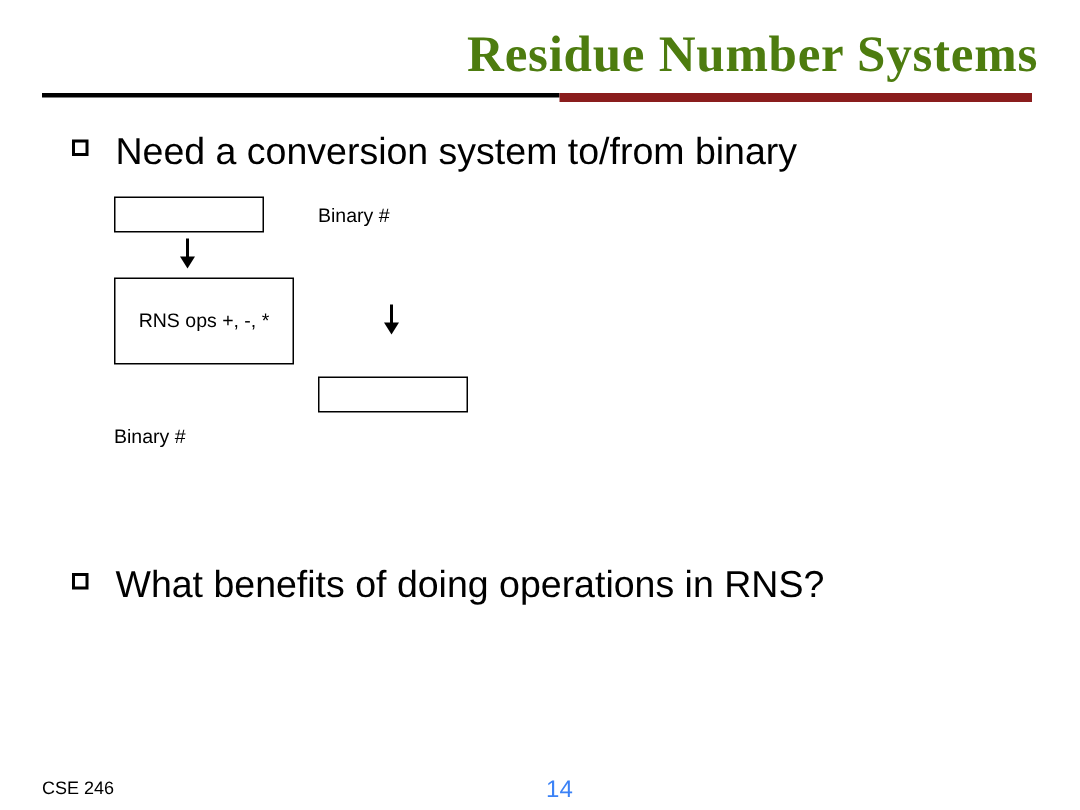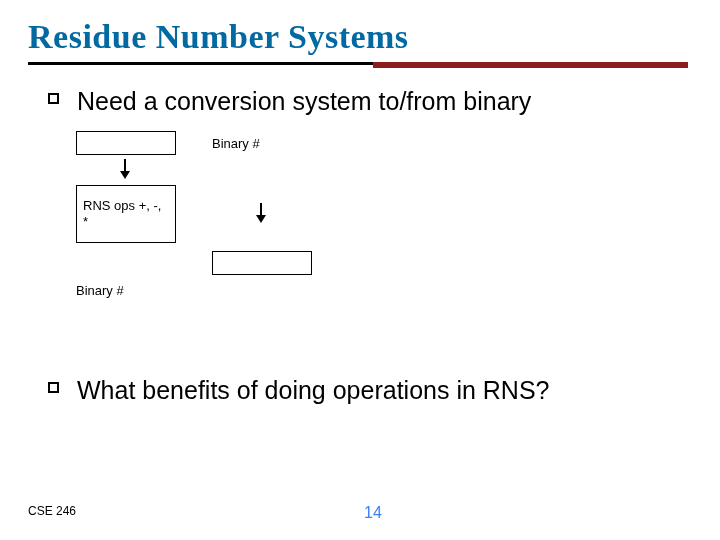--- a/index.html
+++ b/index.html
@@ -1,36 +1,36 @@
 <!DOCTYPE html>
 <html><head>
 <meta charset="utf-8">
 <style>
   * { margin: 0; padding: 0; box-sizing: border-box; }
   html, body { width: 720px; height: 540px; background: #fff; font-family: Verdana, Geneva, sans-serif; }
   .slide { width: 720px; height: 540px; position: relative; padding: 18px 28px 0 28px; }
-  .title { font-family: "Times New Roman", Times, serif; font-size: 34px; font-weight: bold; color: #0369a1; letter-spacing: 0.5px; }
+  .title { font-family: "Times New Roman", Times, serif; font-size: 34px; font-weight: bold; color: #4d7c0f; letter-spacing: 0.5px; text-align: right; }
   .rule-wrap { margin-top: 6px; height: 6px; width: 660px; display: flex; }
   .rule-l { width: 345px; height: 3px; background: #000; }
   .rule-r { width: 315px; height: 6px; background: #8a1d1d; }
   .bullets { margin-top: 18px; padding-left: 20px; }
   .bullet-row { display: flex; align-items: flex-start; gap: 18px; margin-bottom: 14px; }
   .bullet-icon { width: 11px; height: 11px; border: 2px solid #000; margin-top: 7px; flex: 0 0 auto; }
   .bullet-text { font-size: 25px; color: #000; line-height: 1.25; }
   .diagram { margin-top: 12px; margin-left: 48px; display: grid; grid-template-columns: 110px 120px; column-gap: 26px; row-gap: 8px; align-items: center; }
   .box { border: 1px solid #000; background: #fff; }
   .box-short { height: 24px; width: 100px; }
-  .box-tall { height: 58px; width: 100px; display: flex; align-items: center; justify-content: center; padding: 4px 6px; }
+  .box-tall { height: 58px; width: 120px; display: flex; align-items: center; justify-content: center; padding: 4px 6px; }
   .box-tall-text { font-size: 13px; line-height: 1.25; text-align: left; }
   .lbl { font-size: 13px; color: #000; }
   .arrow-cell { height: 14px; width: 100px; position: relative; }
   .arrow { position: absolute; left: 48px; top: -4px; width: 2px; height: 18px; background: #000; }
   .arrow::after { content: ""; position: absolute; left: -4px; bottom: -2px; width: 0; height: 0; border-left: 5px solid transparent; border-right: 5px solid transparent; border-top: 8px solid #000; }
   .second-bullet { margin-top: 77px; }
-  .footer { position: absolute; bottom: 18px; left: 28px; right: 28px; display: flex; }
+  .footer { position: absolute; bottom: 4px; left: 28px; right: 28px; display: flex; }
   .footer-left { font-size: 12px; color: #000; }
   .footer-page { font-size: 16px; color: #3b82f6; margin-left: 288px; }
 </style>
 </head>
 <body>
 
 <div class="slide">
 
   <div class="title">Residue Number Systems</div>
   <div class="rule-wrap">

